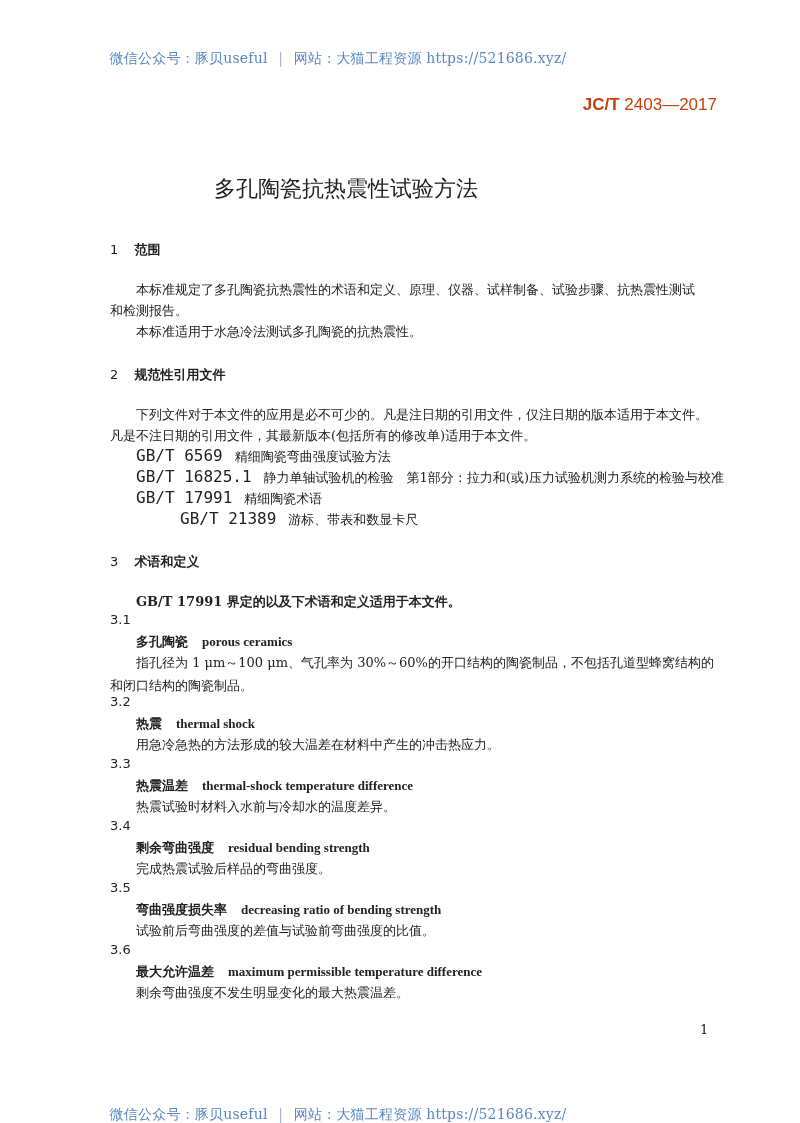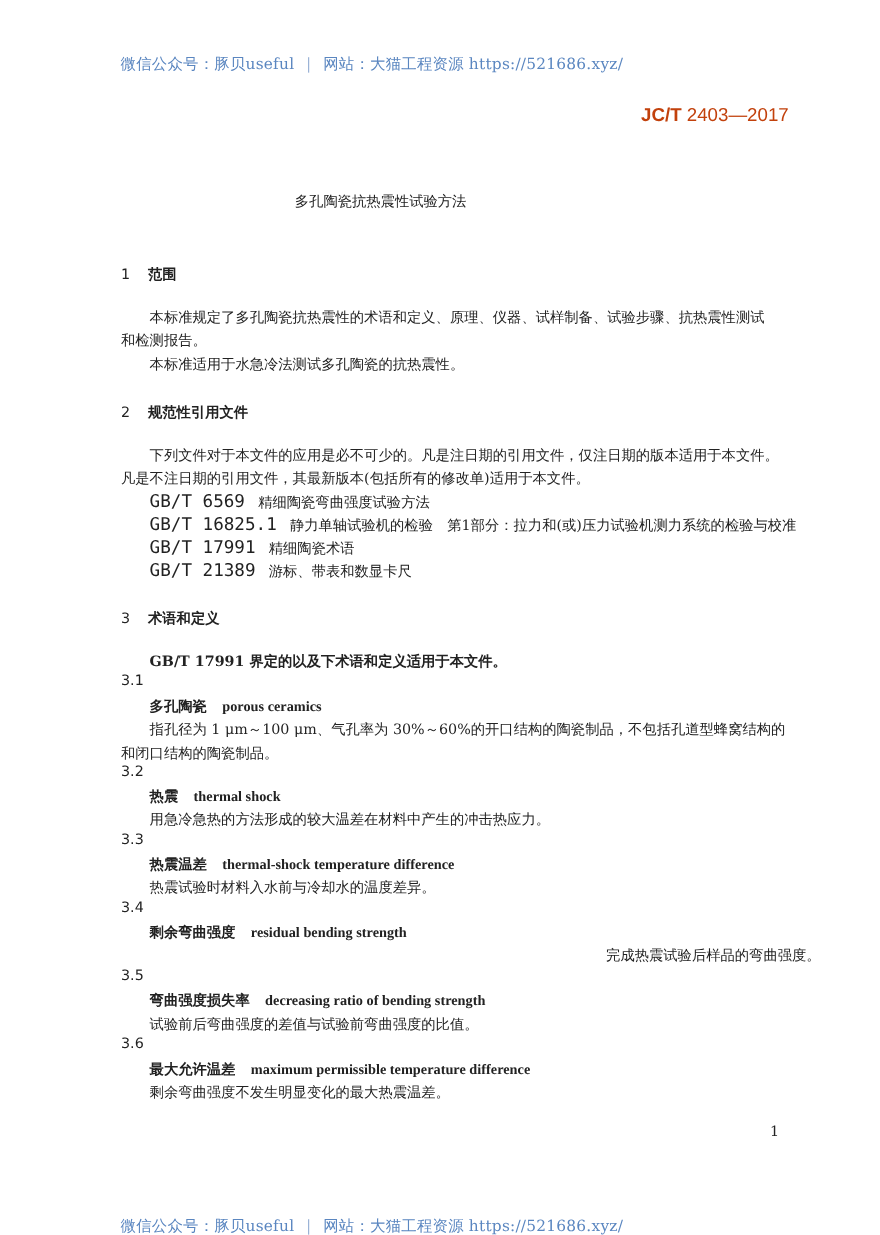--- a/index.html
+++ b/index.html
@@ -17,21 +17,21 @@
     .watermark .sep { color: #9bb3d6; margin: 0 6px; }
     .wm-top { top: 18px; }
     .wm-bottom { top: 1074px; }
     .std-code {
       position: absolute; top: 95px; right: 83px;
       font-family: "Liberation Sans", sans-serif; font-size: 17px; color: #c2410c;
     }
     .std-code b { font-weight: bold; }
     .doc-title {
       position: absolute; top: 174px; left: 0; width: 692px; text-align: center;
-      font-family: "DejaVu Sans", "Liberation Sans", sans-serif; font-size: 13px; color: #222;
+      font-family: "DejaVu Sans", "Liberation Sans", sans-serif; font-size: 22px; color: #222;
     }
     .section-head {
       position: absolute; left: 110px;
       font-family: "DejaVu Sans", "Liberation Sans", sans-serif; font-size: 13px; font-weight: bold; color: #222;
     }
     .section-head .num { display: inline-block; width: 20px; font-weight: normal; }
     .p { position: absolute; left: 110px; width: 635px; font-size: 13px; line-height: 21px; }
     .indent { text-indent: 26px; }
     .ref { position: absolute; left: 136px; font-size: 13px; }
     .ref .code { font-family: "DejaVu Sans Mono", "Liberation Mono", monospace; font-size: 16px; margin-right: 12px; }
@@ -73,21 +73,21 @@
 
 <div class="ref" style="top:446px;">
   <span class="code">GB/T 6569</span><span>精细陶瓷弯曲强度试验方法</span>
 </div>
 <div class="ref" style="top:467px;">
   <span class="code">GB/T 16825.1</span><span>静力单轴试验机的检验　第1部分：拉力和(或)压力试验机测力系统的检验与校准</span>
 </div>
 <div class="ref" style="top:488px;">
   <span class="code">GB/T 17991</span><span>精细陶瓷术语</span>
 </div>
-<div class="ref" style="top:509px;">
+<div class="ref" style="top:509px;margin-left:44px;">
   <span class="code">GB/T 21389</span><span>游标、带表和数显卡尺</span>
 </div>
 
 <div class="section-head" style="top:553px;">
   <span class="num">3</span>
   <span>术语和定义</span>
 </div>
 <div class="p indent" style="top:591px;font-weight:bold;">GB/T 17991 界定的以及下术语和定义适用于本文件。</div>
 
 <div class="clause-num" style="top:612px;">3.1</div>
@@ -106,21 +106,21 @@
 <div class="clause-num" style="top:756px;">3.3</div>
 <div class="term" style="top:777px;">
   <span>热震温差</span><span class="en">thermal-shock temperature difference</span>
 </div>
 <div class="def" style="top:798px;">热震试验时材料入水前与冷却水的温度差异。</div>
 
 <div class="clause-num" style="top:818px;">3.4</div>
 <div class="term" style="top:839px;">
   <span>剩余弯曲强度</span><span class="en">residual bending strength</span>
 </div>
-<div class="def" style="top:860px;text-align:right;">完成热震试验后样品的弯曲强度。</div>
+<div class="def" style="top:860px;">完成热震试验后样品的弯曲强度。</div>
 
 <div class="clause-num" style="top:880px;">3.5</div>
 <div class="term" style="top:901px;">
   <span>弯曲强度损失率</span><span class="en">decreasing ratio of bending strength</span>
 </div>
 <div class="def" style="top:922px;">试验前后弯曲强度的差值与试验前弯曲强度的比值。</div>
 
 <div class="clause-num" style="top:942px;">3.6</div>
 <div class="term" style="top:963px;">
   <span>最大允许温差</span><span class="en">maximum permissible temperature difference</span>

